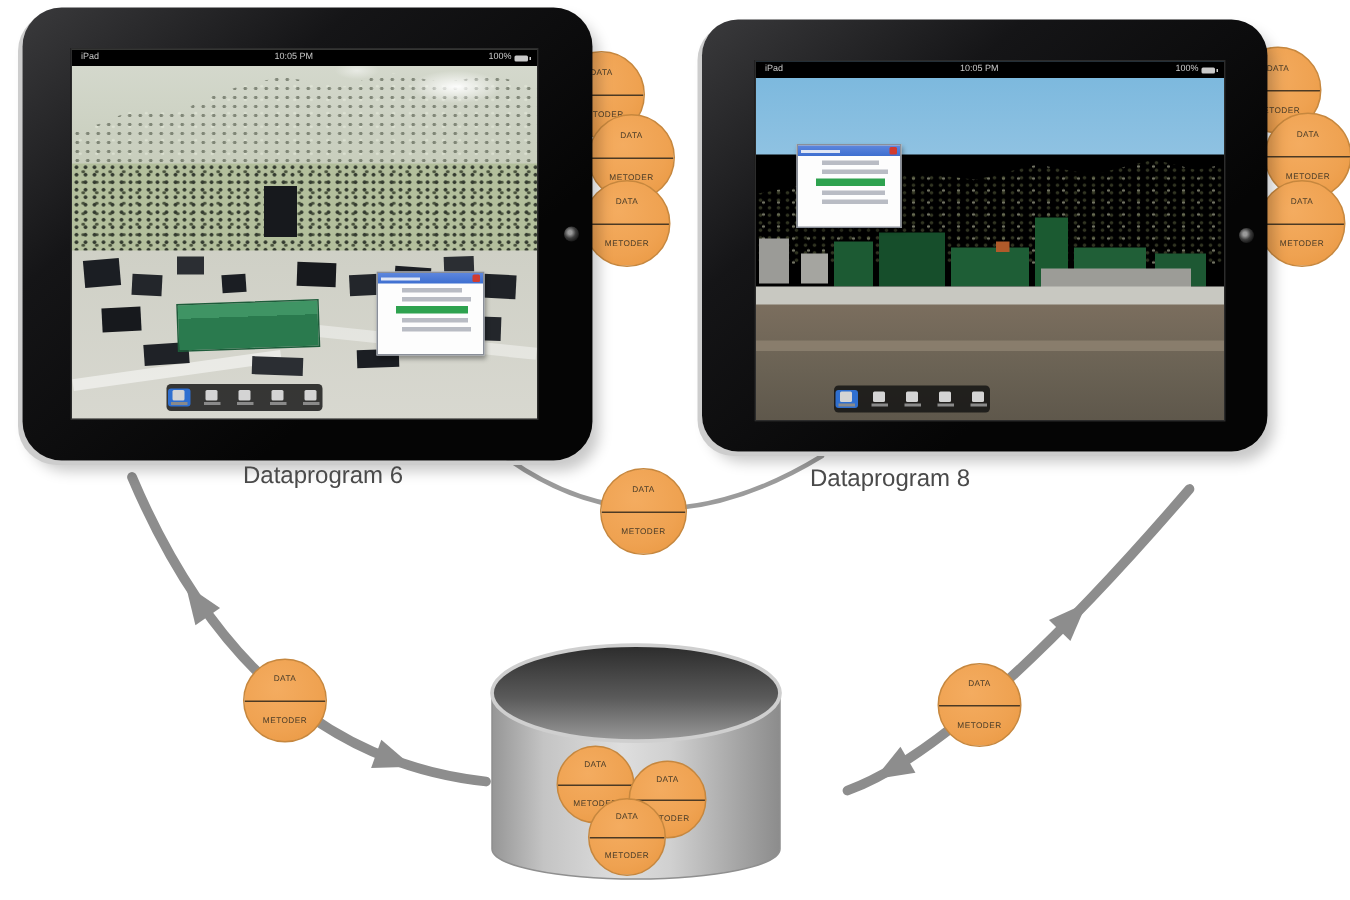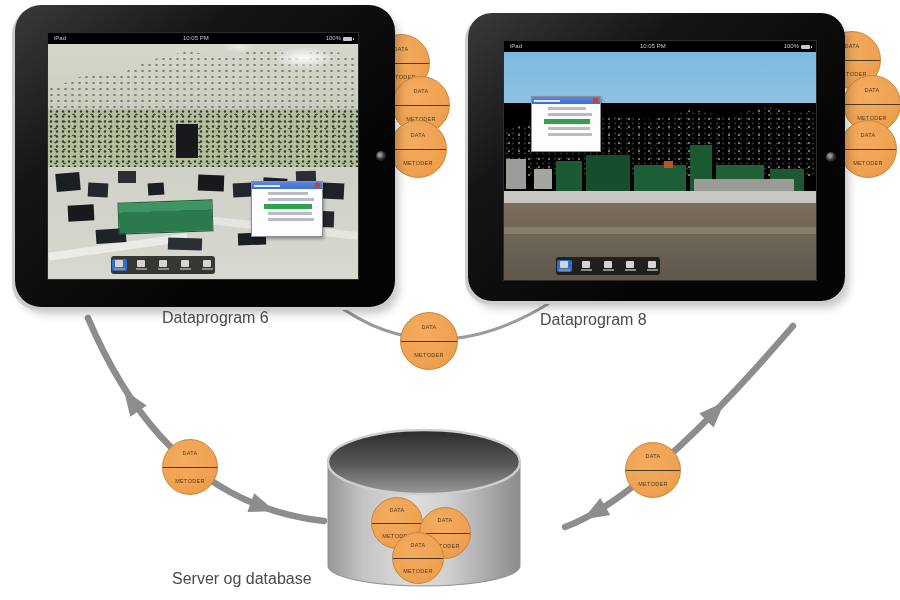--- a/index.html
+++ b/index.html
@@ -279,21 +279,20 @@
               <div class="ic"></div>
               <div class="lb"></div>
             </div>
         </div>
       </div>
     </div>
   </div>
 
   <div class="lbl" style="left:162px;top:309px">Dataprogram 6</div>
   <div class="lbl" style="left:540px;top:311px">Dataprogram 8</div>
-  <div class="lbl" style="left:172px;top:570px">Server og database</div>
 
   <div class="badge z-over" style="left:400px;top:312px;width:58px;height:58px">
     <div class="half top">DATA</div>
     <div class="half">METODER</div>
   </div>
 
   <div class="badge z-over" style="left:162px;top:439px;width:56px;height:56px">
     <div class="half top">DATA</div>
     <div class="half">METODER</div>
   </div>

